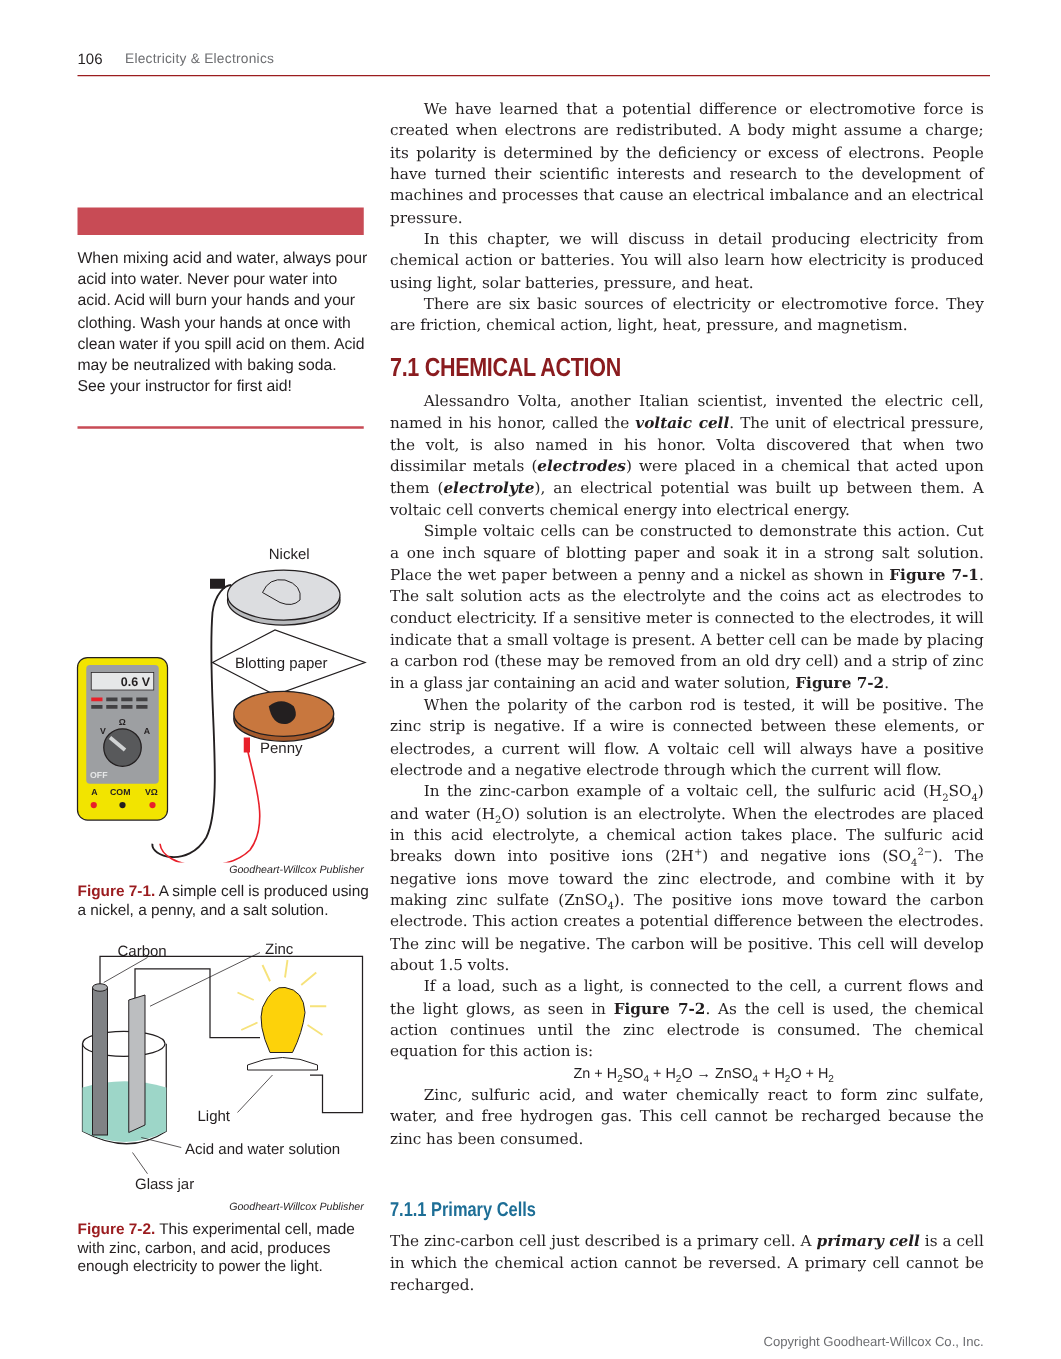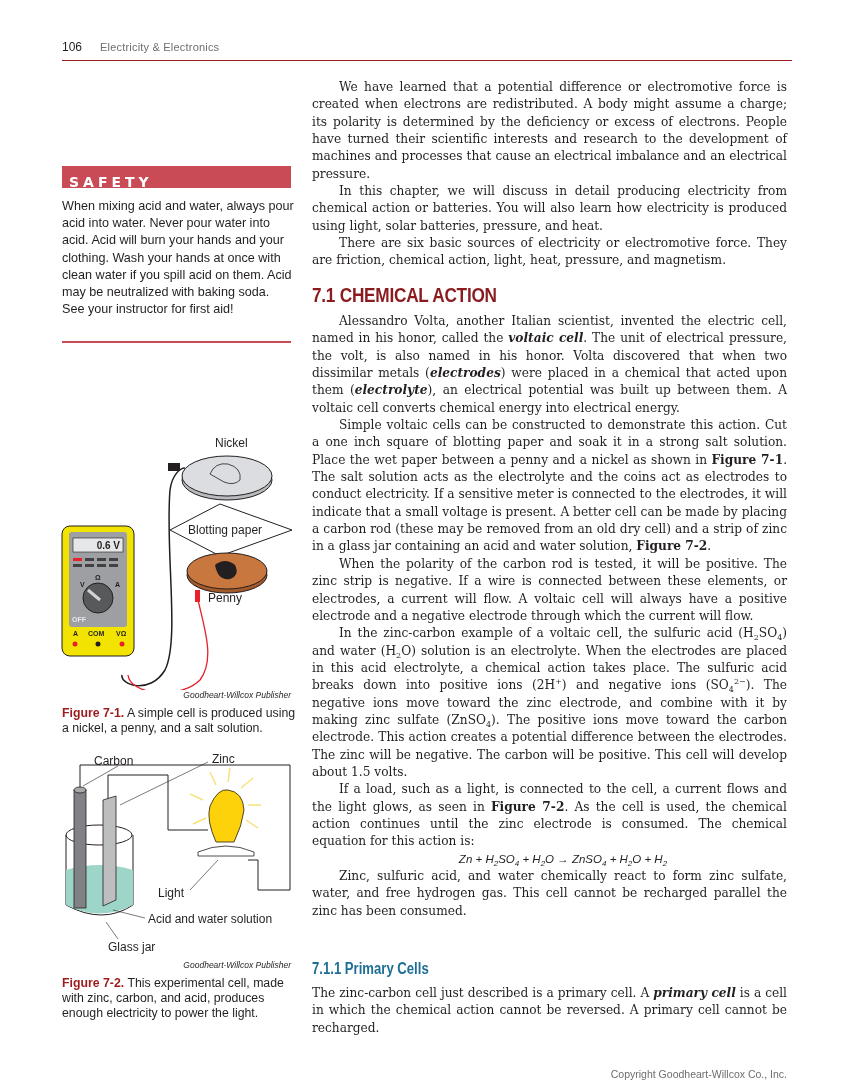--- a/index.html
+++ b/index.html
@@ -3,34 +3,34 @@
 <meta charset="utf-8">
 <style>
   html, body { margin:0; padding:0; background:#ffffff; }
   body { width:849px; height:1087px; position:relative; overflow:hidden; color:#231f20; }
   .abs { position:absolute; }
   .header { left:62px; top:38px; width:730px; height:22px; border-bottom:1.5px solid #9b1c1f; }
   .pg-num { font-family:"Liberation Sans", sans-serif; font-weight:normal; font-size:12px; color:#231f20; position:absolute; left:0; top:2px; }
   .pg-title { font-family:"Liberation Sans", sans-serif; font-size:11px; color:#6d6e71; position:absolute; left:38px; top:3px; letter-spacing:0.2px; }
 
   .safety-bar { left:62px; top:166px; width:229px; height:22px; background:#c84b55; }
-  .safety-bar span { font-family:"DejaVu Sans", sans-serif; font-weight:bold; color:#fff; font-size:14px; letter-spacing:4px; position:absolute; left:7px; top:8px; }
+  .safety-bar span { font-family:"DejaVu Sans", sans-serif; font-weight:bold; color:#fff; font-size:14px; letter-spacing:4px; position:absolute; left:7px; top:20px; }
   .safety-text { left:62px; top:198px; width:232px; font-family:"Liberation Sans", sans-serif; font-size:12.6px; line-height:17.2px; color:#231f20; }
   .safety-rule { left:62px; top:341px; width:229px; height:2px; background:#c84b55; }
 
   .credit { font-family:"Liberation Sans", sans-serif; font-style:italic; font-size:8.5px; color:#231f20; text-align:right; }
   .caption { font-family:"Liberation Sans", sans-serif; font-size:12.3px; line-height:15px; color:#231f20; }
   .caption b { color:#9b1c1f; }
 
   .main { left:312px; width:475px; font-family:"DejaVu Serif", serif; font-size:12.2px; line-height:17.35px; color:#231f20; text-align:justify; }
   .main p { margin:0; text-indent:27px; }
   .main p.noindent { text-indent:0; }
   .h1 { left:312px; top:283px; font-family:"Liberation Sans", sans-serif; font-weight:bold; font-size:21px; color:#8a1c1f; transform:scaleX(0.82); transform-origin:left top; letter-spacing:-0.3px; }
   .h2 { left:312px; top:960px; font-family:"Liberation Sans", sans-serif; font-weight:bold; font-size:16px; color:#1d6e96; transform:scaleX(0.82); transform-origin:left top; }
-  .equation { text-align:center; font-family:"Liberation Sans", sans-serif; font-size:11.5px; margin:5px 0 4px 0; text-indent:0;font-style:italic; }
+  .equation { text-align:center; font-family:"Liberation Sans", sans-serif; font-size:11.5px; margin:5px 0 4px 0; text-indent:0; }
   sub, sup { font-size:8px; line-height:0; }
   .copyright { right:62px; top:1068px; font-family:"Liberation Sans", sans-serif; font-size:10.5px; color:#6d6e71; }
   .fig { font-family:"Liberation Sans", sans-serif; }
 </style>
 </head>
 <body>
 
 <div class="abs header">
   <span class="pg-num">106</span>
   <span class="pg-title">Electricity &amp; Electronics</span>
@@ -141,21 +141,21 @@
 </div>
 
 <div class="abs h1">7.1 CHEMICAL ACTION</div>
 <div class="abs main" style="top:313px;">
   <p><span>Alessandro Volta, another Italian scientist, invented the electric cell, named in his honor, called the </span><b><i>voltaic cell</i></b><span>. The unit of electrical pressure, the volt, is also named in his honor. Volta discovered that when two dissimilar metals (</span><b><i>electrodes</i></b><span>) were placed in a chemical that acted upon them (</span><b><i>electrolyte</i></b><span>), an electrical potential was built up between them. A voltaic cell converts chemical energy into electrical energy.</span></p>
   <p><span>Simple voltaic cells can be constructed to demonstrate this action. Cut a one inch square of blotting paper and soak it in a strong salt solution. Place the wet paper between a penny and a nickel as shown in </span><b>Figure 7-1</b><span>. The salt solution acts as the electrolyte and the coins act as electrodes to conduct electricity. If a sensitive meter is connected to the electrodes, it will indicate that a small voltage is present. A better cell can be made by placing a carbon rod (these may be removed from an old dry cell) and a strip of zinc in a glass jar containing an acid and water solution, </span><b>Figure 7-2</b><span>.</span></p>
   <p>When the polarity of the carbon rod is tested, it will be positive. The zinc strip is negative. If a wire is connected between these elements, or electrodes, a current will flow. A voltaic cell will always have a positive electrode and a negative electrode through which the current will flow.</p>
   <p><span>In the zinc-carbon example of a voltaic cell, the sulfuric acid (H</span><sub>2</sub><span>SO</span><sub>4</sub><span>) and water (H</span><sub>2</sub><span>O) solution is an electrolyte. When the electrodes are placed in this acid electrolyte, a chemical action takes place. The sulfuric acid breaks down into positive ions (2H</span><sup>+</sup><span>) and negative ions (SO</span><sub>4</sub><sup>2−</sup><span>). The negative ions move toward the zinc electrode, and combine with it by making zinc sulfate (ZnSO</span><sub>4</sub><span>). The positive ions move toward the carbon electrode. This action creates a potential difference between the electrodes. The zinc will be negative. The carbon will be positive. This cell will develop about 1.5 volts.</span></p>
   <p><span>If a load, such as a light, is connected to the cell, a current flows and the light glows, as seen in </span><b>Figure 7-2</b><span>. As the cell is used, the chemical action continues until the zinc electrode is consumed. The chemical equation for this action is:</span></p>
   <p class="equation"><span>Zn + H</span><sub>2</sub><span>SO</span><sub>4</sub><span> + H</span><sub>2</sub><span>O → ZnSO</span><sub>4</sub><span> + H</span><sub>2</sub><span>O + H</span><sub>2</sub></p>
-  <p>Zinc, sulfuric acid, and water chemically react to form zinc sulfate, water, and free hydrogen gas. This cell cannot be recharged parallel the zinc has been consumed.</p>
+  <p>Zinc, sulfuric acid, and water chemically react to form zinc sulfate, water, and free hydrogen gas. This cell cannot be recharged because the zinc has been consumed.</p>
 </div>
 
 <div class="abs h2">7.1.1 Primary Cells</div>
 <div class="abs main" style="top:985px;">
   <p class="noindent"><span>The zinc-carbon cell just described is a primary cell. A </span><b><i>primary cell</i></b><span> is a cell in which the chemical action cannot be reversed. A primary cell cannot be recharged.</span></p>
 </div>
 
 <div class="abs copyright">Copyright Goodheart-Willcox Co., Inc.</div>
 
 </body></html>

